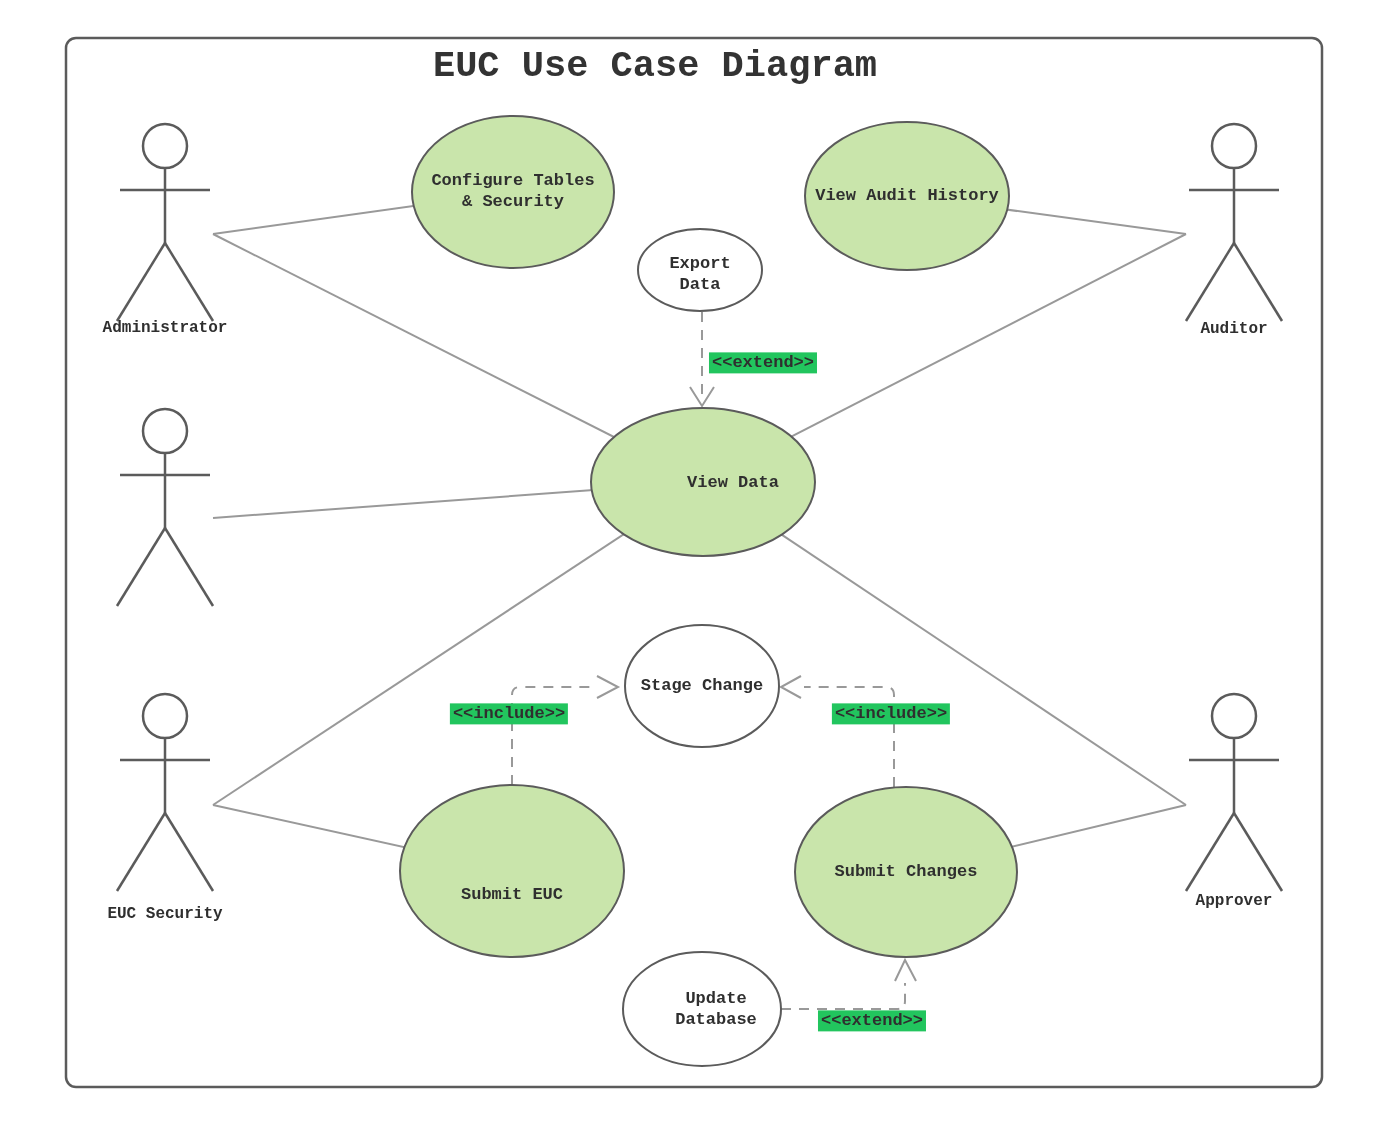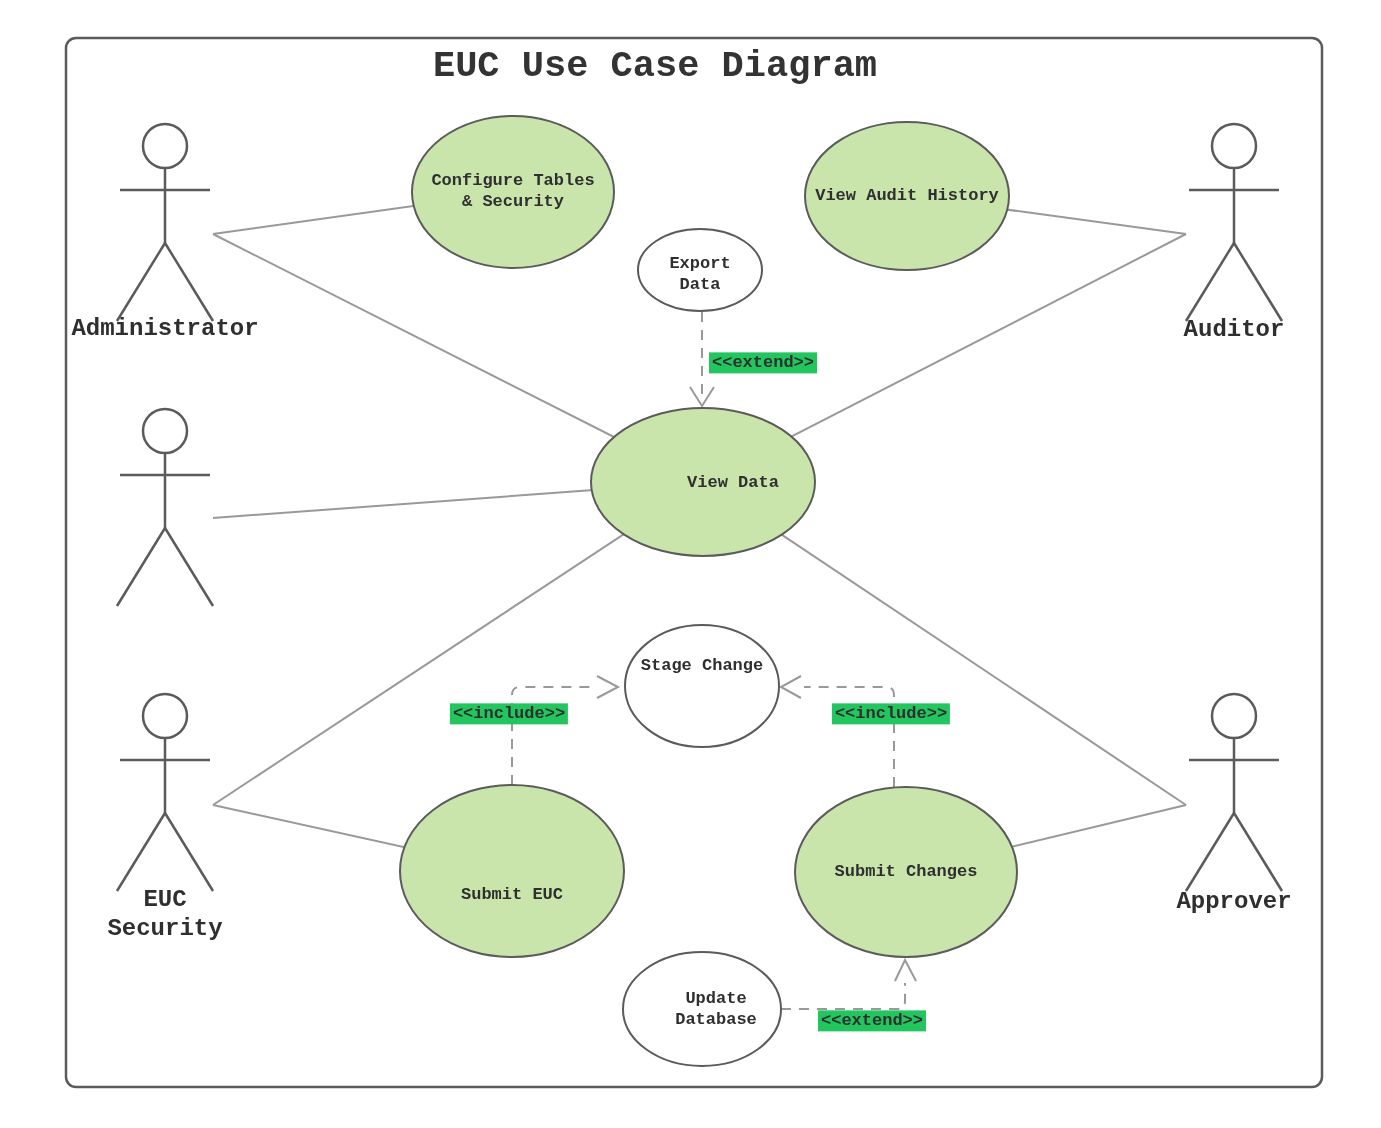--- a/index.html
+++ b/index.html
@@ -3,21 +3,21 @@
 <meta charset="utf-8">
 <style>
   html,body{margin:0;padding:0;background:#ffffff;}
   #stage{position:relative;width:1381px;height:1128px;background:#ffffff;overflow:hidden;
          font-family:"Liberation Sans",sans-serif;}
   #shapes{position:absolute;left:0;top:0;}
   #labels{position:absolute;left:0;top:0;width:1381px;height:1128px;pointer-events:none;}
   .lbl{position:absolute;transform:translate(-50%,-50%);font-weight:bold;font-size:17px;
        color:#2f2f2f;text-align:center;line-height:1.25;font-family:Liberation Mono, monospace;}
   .nowrap{white-space:nowrap;}
-  .actor-lbl{font-size:24px;line-height:1.2;}
+  .actor-lbl{font-size:16px;line-height:1.2;}
   .conn-lbl{background:#22c55e;padding:0 3px;white-space:nowrap;}
   #diagram-title{font-size:37px;white-space:nowrap;color:#333333;}
 </style>
 </head>
 <body>
 
 <div id="stage">
 
   <svg id="shapes" width="1381" height="1128" viewBox="0 0 1381 1128">
     <defs>
@@ -76,21 +76,21 @@
     <use href="#actor-figure" x="1234" y="693"></use>
   </svg>
 
   <div id="labels">
     <div id="diagram-title" class="lbl" style="left:655px;top:66px;">EUC Use Case Diagram</div>
 
     <div class="lbl" style="left:513px;top:191px;width:180px;">Configure Tables &amp; Security</div>
     <div class="lbl nowrap" style="left:907px;top:196px;">View Audit History</div>
     <div class="lbl" style="left:700px;top:274px;width:80px;">Export Data</div>
     <div class="lbl nowrap" style="left:733px;top:483px;text-align:center;">View Data</div>
-    <div class="lbl nowrap" style="left:702px;top:666px;">Stage Change</div>
+    <div class="lbl nowrap" style="left:702px;top:686px;">Stage Change</div>
     <div class="lbl nowrap" style="left:512px;top:871px;margin-top:24px;">Submit EUC</div>
     <div class="lbl nowrap" style="left:906px;top:872px;">Submit Changes</div>
     <div class="lbl" style="left:716px;top:1009px;width:100px;">Update Database</div>
 
     <div class="lbl conn-lbl" style="left:763px;top:363px;">&lt;&lt;extend&gt;&gt;</div>
     <div class="lbl conn-lbl" style="left:509px;top:714px;">&lt;&lt;include&gt;&gt;</div>
     <div class="lbl conn-lbl" style="left:891px;top:714px;">&lt;&lt;include&gt;&gt;</div>
     <div class="lbl conn-lbl" style="left:872px;top:1021px;">&lt;&lt;extend&gt;&gt;</div>
 
     <div class="lbl actor-lbl nowrap" style="left:165px;top:329px;">Administrator</div>

